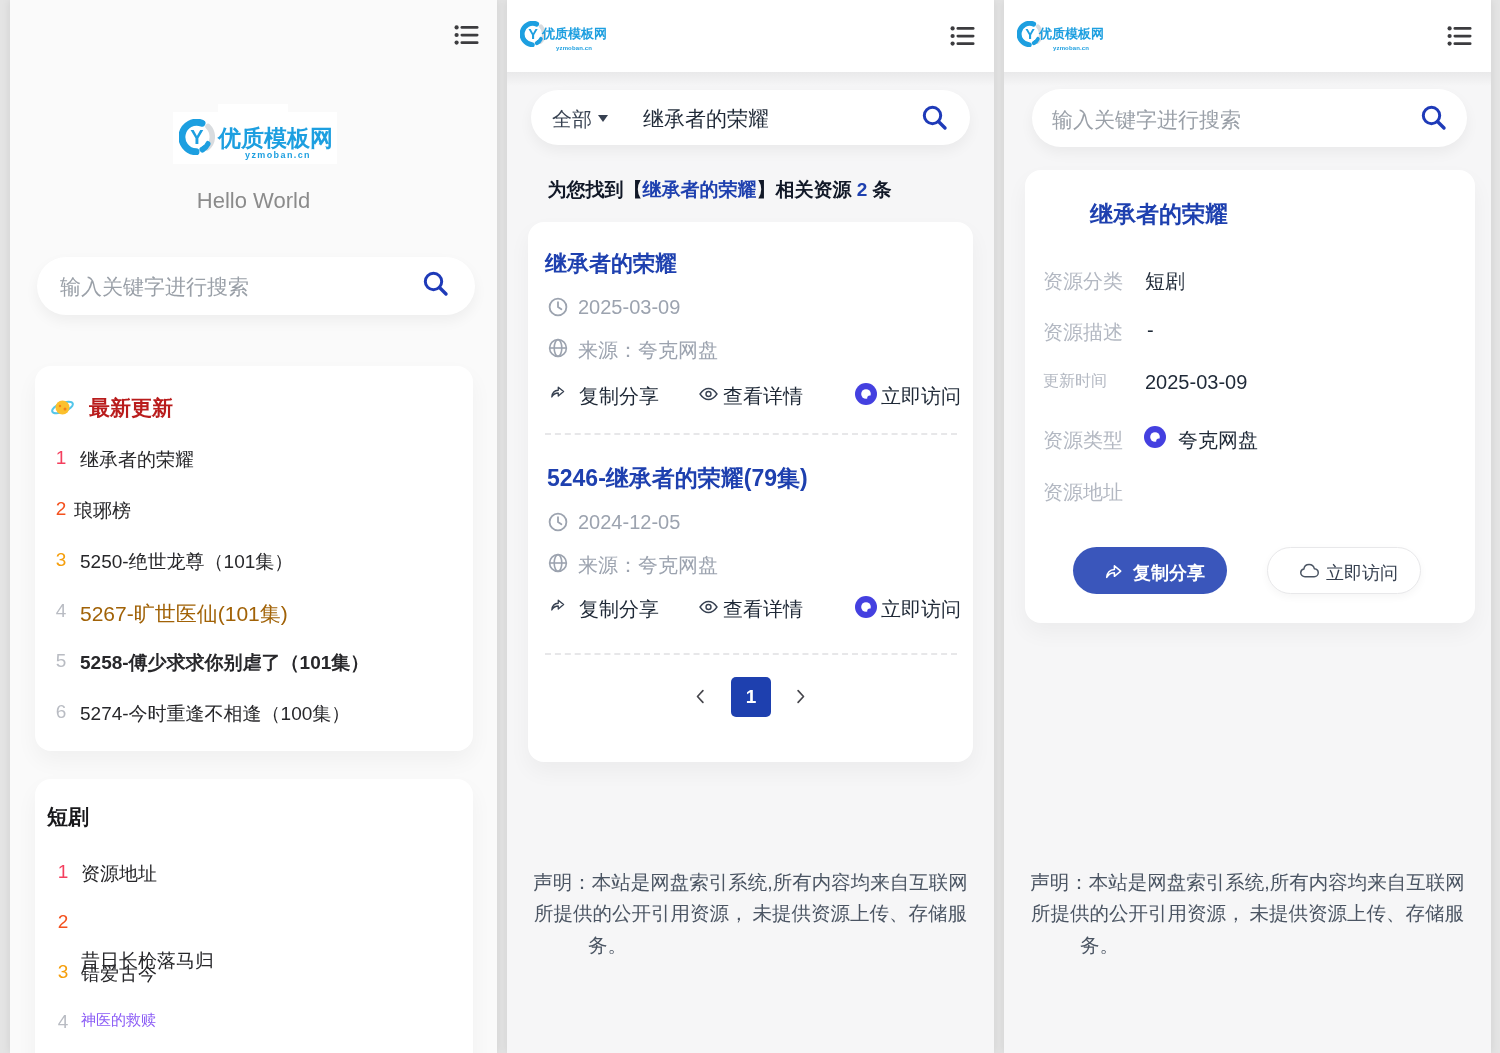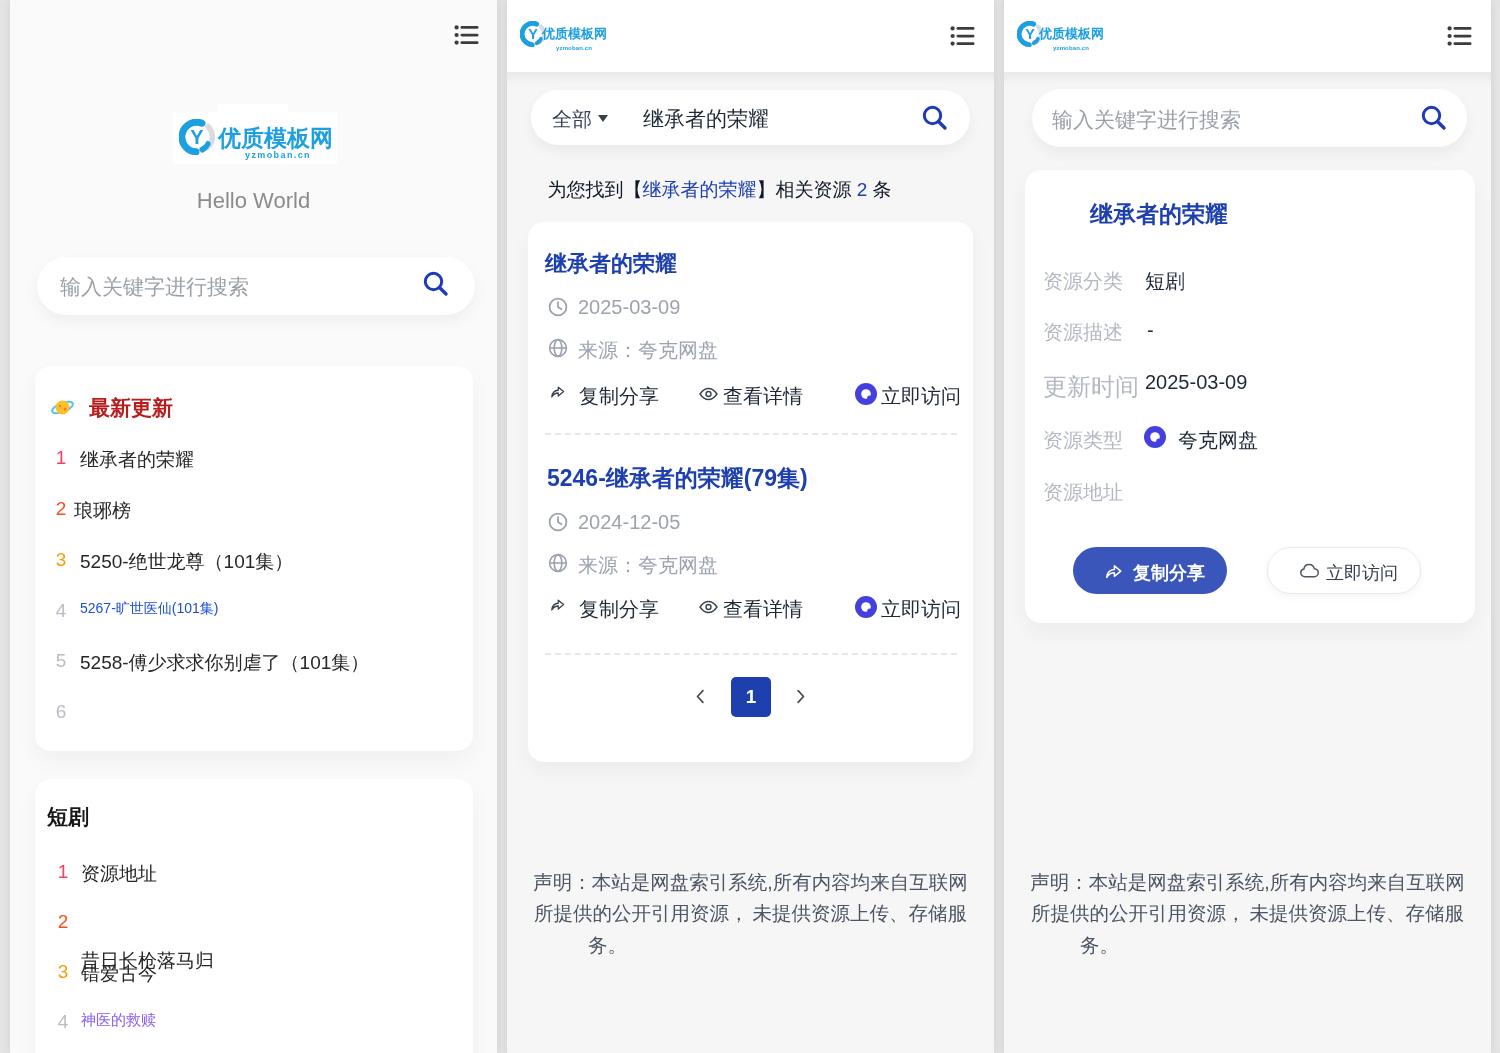--- a/index.html
+++ b/index.html
@@ -66,24 +66,25 @@
     <circle cx="14" cy="13" r="1.5" fill="#f57f17"></circle>
   </svg>
   <div class="abs" style="left:79px; top:394px; font-size:21px; font-weight:bold; color:#b91c1c;">最新更新</div>
   <div class="abs" style="left:44px; top:447px; font-size:19px; color:#f43f5e;"><span class="num">1</span></div>
   <div class="abs" style="left:70px; top:447px; font-size:19px; color:#27272a;">继承者的荣耀</div>
   <div class="abs" style="left:44px; top:498px; font-size:19px; color:#f4511e;"><span class="num">2</span></div>
   <div class="abs" style="left:64px; top:498px; font-size:19px; color:#27272a;">琅琊榜</div>
   <div class="abs" style="left:44px; top:549px; font-size:19px; color:#f59e0b;"><span class="num">3</span></div>
   <div class="abs" style="left:70px; top:549px; font-size:19px; color:#27272a;">5250-绝世龙尊（101集）</div>
   <div class="abs" style="left:44px; top:600px; font-size:19px; color:#b9bcc3;"><span class="num">4</span></div>
-  <div class="abs" style="left:70px; top:600px; font-size:14px; color:#1d4ed8;">5267-旷世医仙(101集)</div>
+  <div class="abs" style="left:70px; top:600px; font-size:21px; color:#a16207;">5267-旷世医仙(101集)</div>
   <div class="abs" style="left:44px; top:650px; font-size:19px; color:#b9bcc3;"><span class="num">5</span></div>
-  <div class="abs" style="left:70px; top:650px; font-size:19px; color:#27272a;">5258-傅少求求你别虐了（101集）</div>
+  <div class="abs" style="left:70px; top:650px; font-size:19px; color:#27272a;font-weight:bold;">5258-傅少求求你别虐了（101集）</div>
   <div class="abs" style="left:44px; top:701px; font-size:19px; color:#b9bcc3;"><span class="num">6</span></div>
+  <div class="abs" style="left:70px; top:701px; font-size:19px; color:#27272a;">5274-今时重逢不相逢（100集）</div>
 
   <div class="card" style="left:25px; top:779px; width:438px; height:300px;"></div>
   <div class="abs" style="left:37px; top:803px; font-size:21px; font-weight:bold; color:#18181b;">短剧</div>
   <div class="abs" style="left:46px; top:861px; font-size:19px; color:#f43f5e;"><span class="num">1</span></div>
   <div class="abs" style="left:71px; top:861px; font-size:19px; color:#27272a;">资源地址</div>
   <div class="abs" style="left:46px; top:911px; font-size:19px; color:#f4511e;"><span class="num">2</span></div>
   <div class="abs" style="left:71px; top:911px; font-size:19px; color:#27272a;margin-top:37px;">昔日长枪落马归</div>
   <div class="abs" style="left:46px; top:961px; font-size:19px; color:#f59e0b;"><span class="num">3</span></div>
   <div class="abs" style="left:71px; top:961px; font-size:19px; color:#27272a;">错爱古今</div>
   <div class="abs" style="left:46px; top:1011px; font-size:19px; color:#b9bcc3;"><span class="num">4</span></div>
@@ -117,21 +118,21 @@
 
   <div class="pill" style="left:24px; top:90px; width:439px; height:55px;"></div>
   <div class="abs" style="left:45px; top:106px; font-size:20px; color:#374151;">全部</div>
   <div class="abs" style="left:91px; top:115px; width:0; height:0; border-left:5.5px solid transparent; border-right:5.5px solid transparent; border-top:7.5px solid #374151;"></div>
   <div class="abs" style="left:136px; top:105px; font-size:21px; color:#1f2937;">继承者的荣耀</div>
   <svg class="abs" style="left:414px; top:104px;" width="27" height="27" viewBox="0 0 27 27">
     <circle cx="11.5" cy="11.5" r="8.2" fill="none" stroke="#1e3ab8" stroke-width="3"></circle>
     <line x1="17.5" y1="17.5" x2="24" y2="24" stroke="#1e3ab8" stroke-width="3.4" stroke-linecap="round"></line>
   </svg>
 
-  <div class="abs" style="left:0; top:177px; width:425px; text-align:center; font-size:19px; font-weight:normal; color:#111827;">为您找到【<span style="color:#1e40af;">继承者的荣耀</span>】相关资源 <span style="color:#1e40af;">2</span> 条</div>
+  <div class="abs" style="left:0; top:177px; width:425px; text-align:center; font-size:19px; font-weight:bold; color:#111827;">为您找到【<span style="color:#1e40af;">继承者的荣耀</span>】相关资源 <span style="color:#1e40af;">2</span> 条</div>
 
   <div class="card" style="left:21px; top:222px; width:445px; height:540px;"></div>
 
   <div class="abs" style="left:38px; top:249px; font-size:22px; font-weight:bold; color:#1e40af;">继承者的荣耀</div>
   <svg class="abs" style="left:41px; top:297px;" width="20" height="20" viewBox="0 0 20 20">
     <circle cx="10" cy="10" r="8.4" fill="none" stroke="#9ca3af" stroke-width="1.8"></circle>
     <path d="M10 5.2 V10 L13.4 12.2" fill="none" stroke="#9ca3af" stroke-width="1.8" stroke-linecap="round"></path>
   </svg>
   <div class="abs" style="left:71px; top:296px; font-size:20px; color:#9ca3af;">2025-03-09</div>
   <svg class="abs" style="left:41px; top:338px;" width="20" height="20" viewBox="0 0 20 20">
@@ -232,21 +233,21 @@
     <circle cx="11.5" cy="11.5" r="8.2" fill="none" stroke="#1e3ab8" stroke-width="3"></circle>
     <line x1="17.5" y1="17.5" x2="24" y2="24" stroke="#1e3ab8" stroke-width="3.4" stroke-linecap="round"></line>
   </svg>
 
   <div class="card" style="left:21px; top:170px; width:450px; height:453px;"></div>
   <div class="abs" style="left:86px; top:199px; font-size:23px; font-weight:bold; color:#1e40af;">继承者的荣耀</div>
   <div class="abs" style="left:39px; top:268px; font-size:20px; color:#b3b8c2;">资源分类</div>
   <div class="abs" style="left:141px; top:268px; font-size:20px; color:#1f2937;">短剧</div>
   <div class="abs" style="left:39px; top:319px; font-size:20px; color:#b3b8c2;">资源描述</div>
   <div class="abs" style="left:143px; top:319px; font-size:20px; color:#1f2937;">-</div>
-  <div class="abs" style="left:39px; top:371px; font-size:24px; color:#b3b8c2;">更新时间</div>
+  <div class="abs" style="left:39px; top:371px; font-size:16px; color:#b3b8c2;">更新时间</div>
   <div class="abs" style="left:141px; top:371px; font-size:20px; color:#1f2937;">2025-03-09</div>
   <div class="abs" style="left:39px; top:427px; font-size:20px; color:#b3b8c2;">资源类型</div>
   <svg class="abs" style="left:140px; top:426px;" width="22" height="22" viewBox="0 0 22 22">
     <circle cx="11" cy="11" r="11" fill="#4440e0"></circle>
     <circle cx="11" cy="11" r="4.8" fill="#fff"></circle>
     <circle cx="14.8" cy="15" r="2.6" fill="#4440e0"></circle>
   </svg>
   <div class="abs" style="left:174px; top:427px; font-size:20px; color:#1f2937;">夸克网盘</div>
   <div class="abs" style="left:39px; top:479px; font-size:20px; color:#b3b8c2;">资源地址</div>
 

